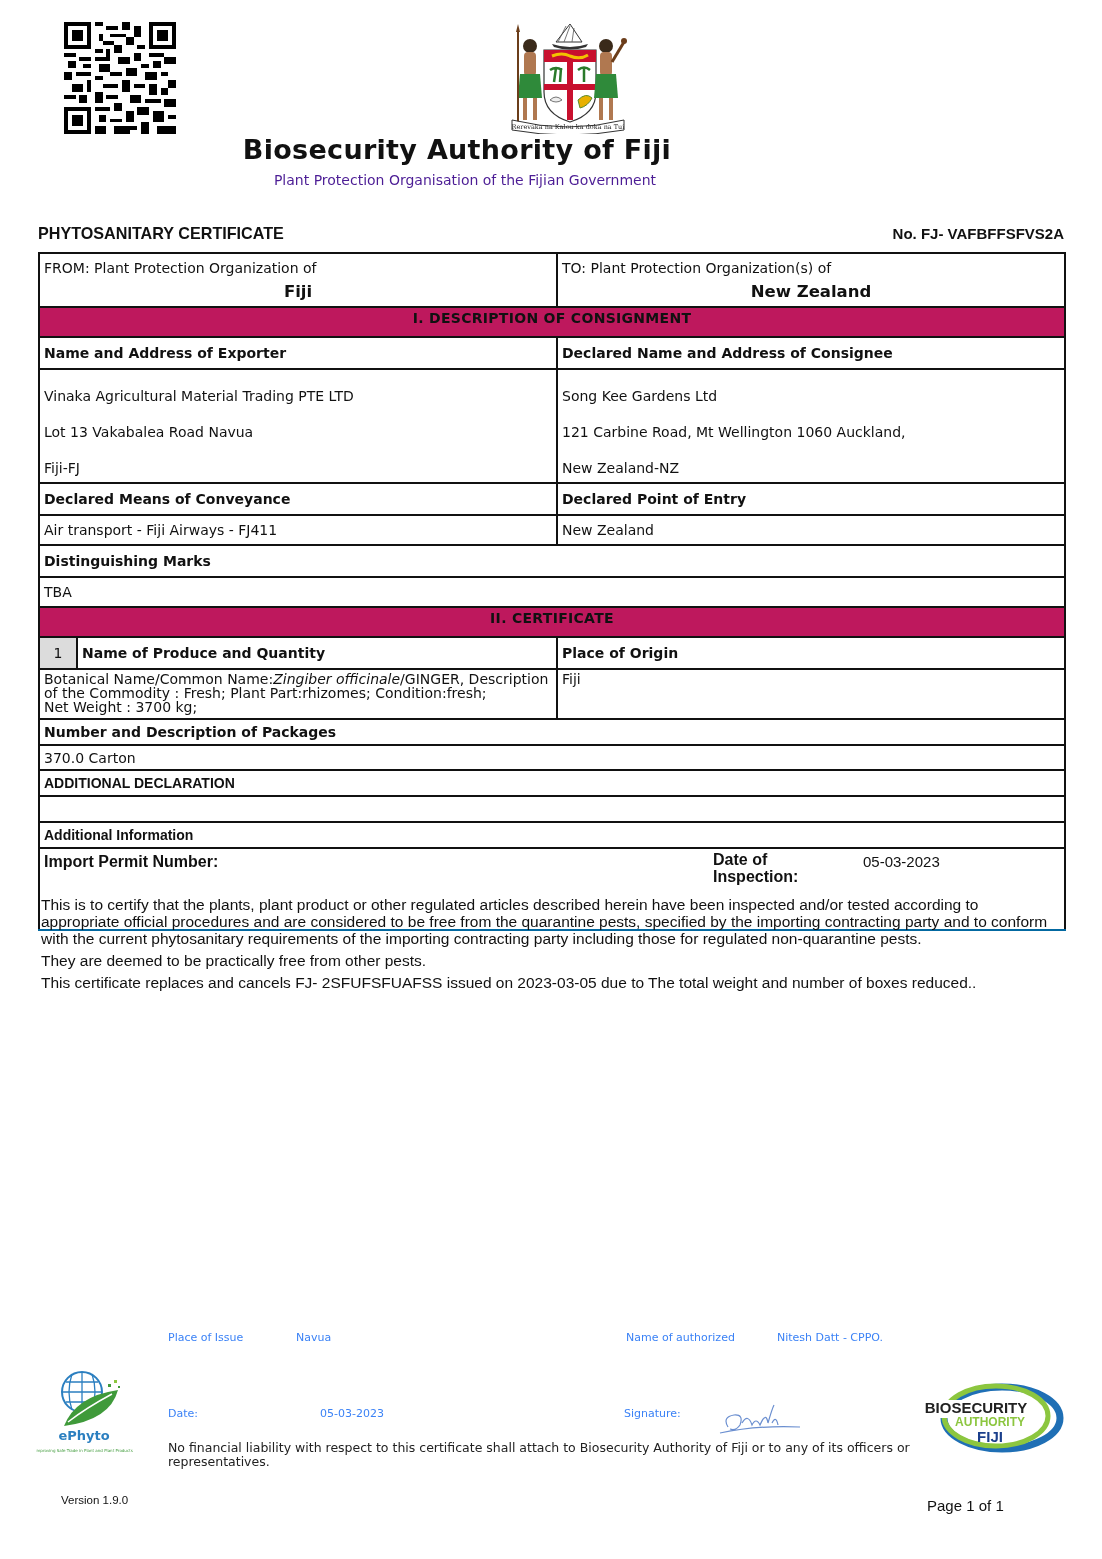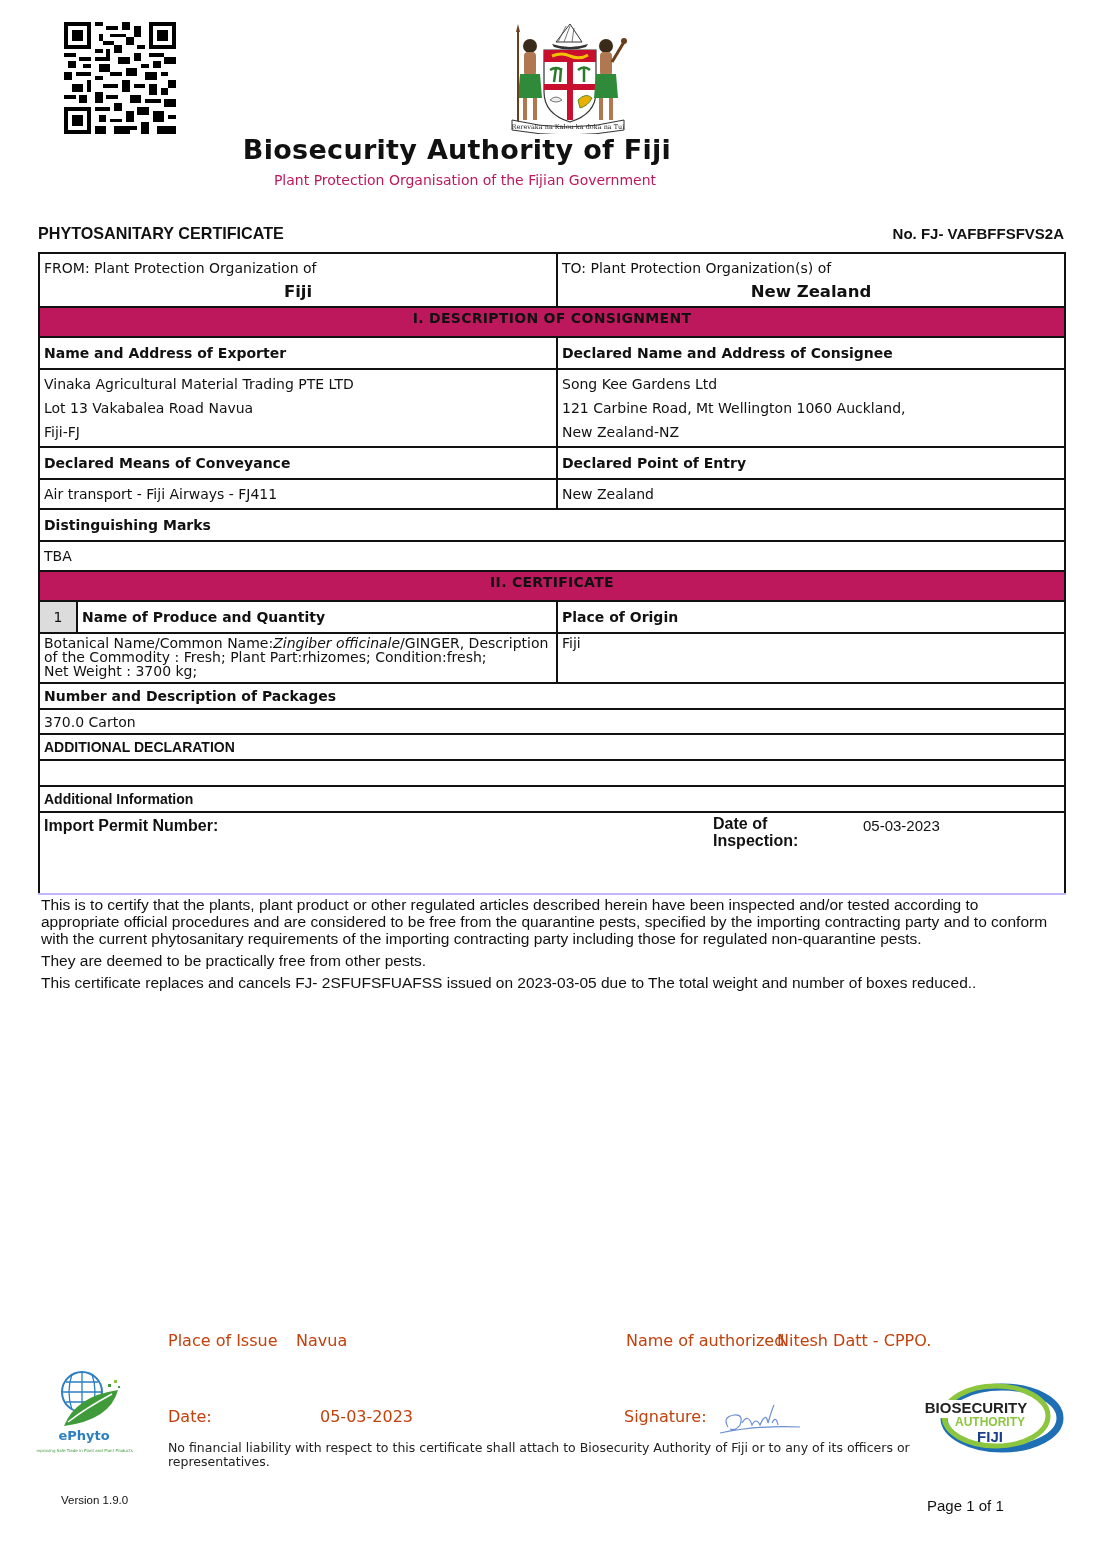--- a/index.html
+++ b/index.html
@@ -1,37 +1,37 @@
 <!DOCTYPE html>
 <html><head>
 <meta charset="utf-8">
 <style>
   html, body { margin: 0; padding: 0; background: #ffffff; }
   body { width: 1102px; height: 1559px; position: relative; font-family: "DejaVu Sans", sans-serif; color: #111; overflow: hidden; }
   .abs { position: absolute; }
   .qr { left: 64px; top: 22px; width: 112px; height: 112px; }
   .crest { left: 508px; top: 22px; width: 120px; height: 112px; }
   .title { left: 0; width: 914px; top: 134px; text-align: center; font-size: 27px; font-weight: bold; letter-spacing: 0.3px; }
-  .subtitle { left: 0; width: 930px; top: 172px; text-align: center; font-size: 14px; color: #be185d; }
+  .subtitle { left: 0; width: 930px; top: 172px; text-align: center; font-size: 14px; color: #4c1d95; }
   .cert-label { left: 38px; top: 224px; font-size: 17px; font-weight: bold; font-family: "Liberation Sans", sans-serif; transform: scaleX(0.95); transform-origin: left; }
   .cert-no { right: 38px; top: 225px; font-size: 15px; font-weight: bold; font-family: "Liberation Sans", sans-serif; }
   table.frame { position: absolute; left: 38px; top: 252px; width: 1026px; border-collapse: collapse; table-layout: fixed; }
   table.frame td { border: 2px solid #111; padding: 2px 4px; font-size: 14px; vertical-align: top; }
   .hdr-bar { background: #be185d; text-align: center; font-weight: bold; font-size: 18px; height: 24px; padding: 2px 4px !important; letter-spacing: 0.3px; }
   .lbl { font-weight: bold; font-size: 14.5px; height: 26px; vertical-align: middle !important; }
   .lbl-sm { font-weight: bold; font-size: 13.5px; }
-  .multi div { line-height: 24px; }
+  .multi div { line-height: 24px; margin-top: 12px; }
   .from-to { font-size: 17.5px; line-height: 24px; }
   .from-to .country { text-align: center; font-weight: bold; font-size: 16.5px; }
   .num-cell { background: #dcdcdc; text-align: center; vertical-align: middle !important; font-size: 15px; }
   .commodity { font-size: 12.5px; line-height: 14px; height: 44px; }
   .ad-bold { font-family: "Liberation Sans", sans-serif; font-weight: bold; font-size: 16px; }
   .legal { left: 41px; top: 896px; width: 1020px; font-family: "Liberation Sans", sans-serif; font-size: 15.5px; line-height: 17px; color: #111; }
   .legal p { margin: 0 0 5px 0; }
-  .footer-text { font-size: 16px; color: #c2410c; text-align: right; }
+  .footer-text { font-size: 11px; color: #3b82f6; text-align: right; }
   .ephyto { left: 36px; top: 1370px; width: 118px; height: 88px; }
   .bio-logo { left: 920px; top: 1380px; width: 145px; height: 75px; }
   .sig { left: 718px; top: 1403px; width: 85px; height: 36px; }
   .version { left: 61px; top: 1494px; font-size: 11.5px; font-family: "Liberation Sans", sans-serif; }
   .page { left: 927px; top: 1497px; font-size: 15px; font-family: "Liberation Sans", sans-serif; }
 </style>
 </head>
 <body>
 
 <div class="abs qr">
@@ -231,21 +231,21 @@
   <tr>
     <td colspan="3" class="ad-bold" style="height:20px;vertical-align:middle">ADDITIONAL DECLARATION</td>
   </tr>
   <tr>
     <td colspan="3" style="height:20px"></td>
   </tr>
   <tr>
     <td colspan="3" class="ad-bold" style="height:20px;vertical-align:middle">Additional Information</td>
   </tr>
   <tr>
-    <td colspan="3" style="height:76px;position:relative;border-bottom:2px solid #c4b5fd">
+    <td colspan="3" style="height:76px;position:relative;border-bottom:2px solid #0369a1">
       <span class="ad-bold" style="position:absolute;left:4px;top:4px">Import Permit Number:</span>
       <span style="position:absolute;left:200px;top:4px"></span>
       <div class="ad-bold" style="position:absolute;left:673px;top:2px;line-height:17px">
         <div>Date of</div>
         <div>Inspection:</div>
       </div>
       <span style="position:absolute;left:823px;top:4px;font-family:'Liberation Sans',sans-serif;font-size:15px">05-03-2023</span>
     </td>
   </tr>
 </tbody>

